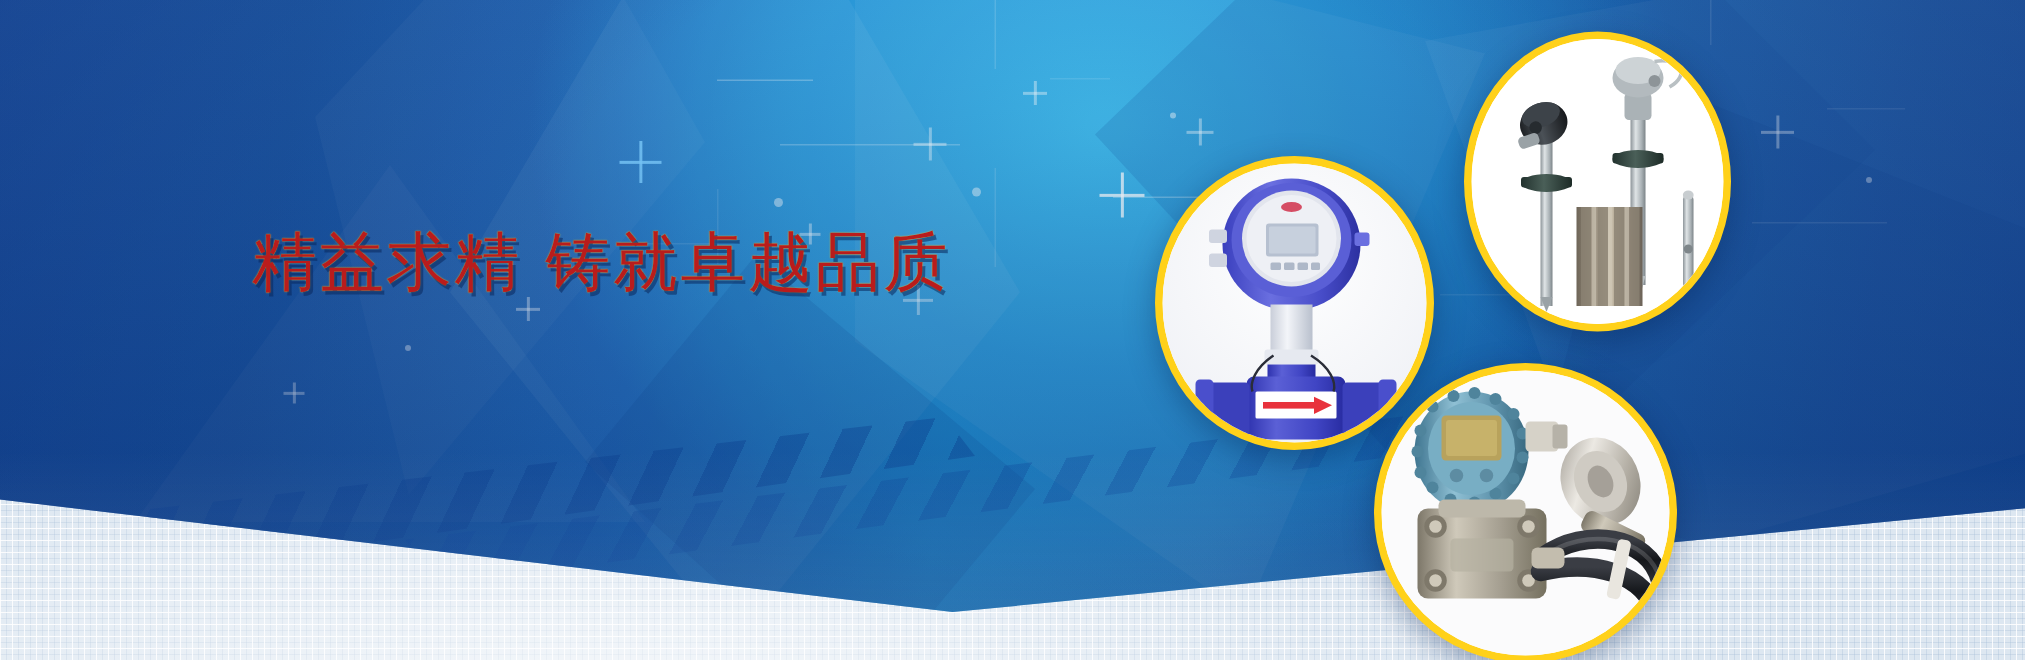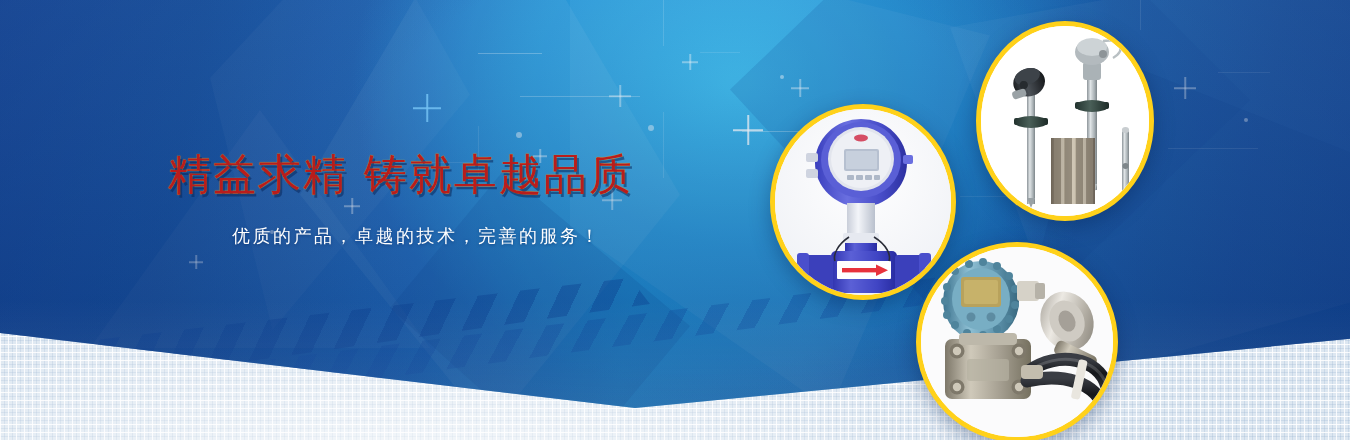--- a/index.html
+++ b/index.html
@@ -218,21 +218,20 @@
         <div class="dot" style="left: 1274px; top: 128px; width: 4px; height: 4px;"></div>
       </div>
 
     <div class="plate-vign"></div>
     <div class="stripes"></div>
     <div class="stripes2"></div>
     <div class="plate-shine"></div>
   </div>
 
   <div class="headline">精益求精 铸就卓越品质</div>
-  <div class="subline">优质的产品，卓越的技术，完善的服务！</div>
 
   <div class="pcircle" id="circle-flowmeter">
     <div class="photo">
       <svg viewBox="0 0 176 186" preserveAspectRatio="xMidYMid slice">
         <defs>
           <linearGradient id="fmHous" x1="0" y1="0" x2="1" y2="0">
             <stop offset="0" stop-color="#3a3fbe"></stop>
               <stop offset=".35" stop-color="#6a6fe0"></stop>
             <stop offset=".72" stop-color="#474cc8"></stop>
               <stop offset="1" stop-color="#2c30a0"></stop>

